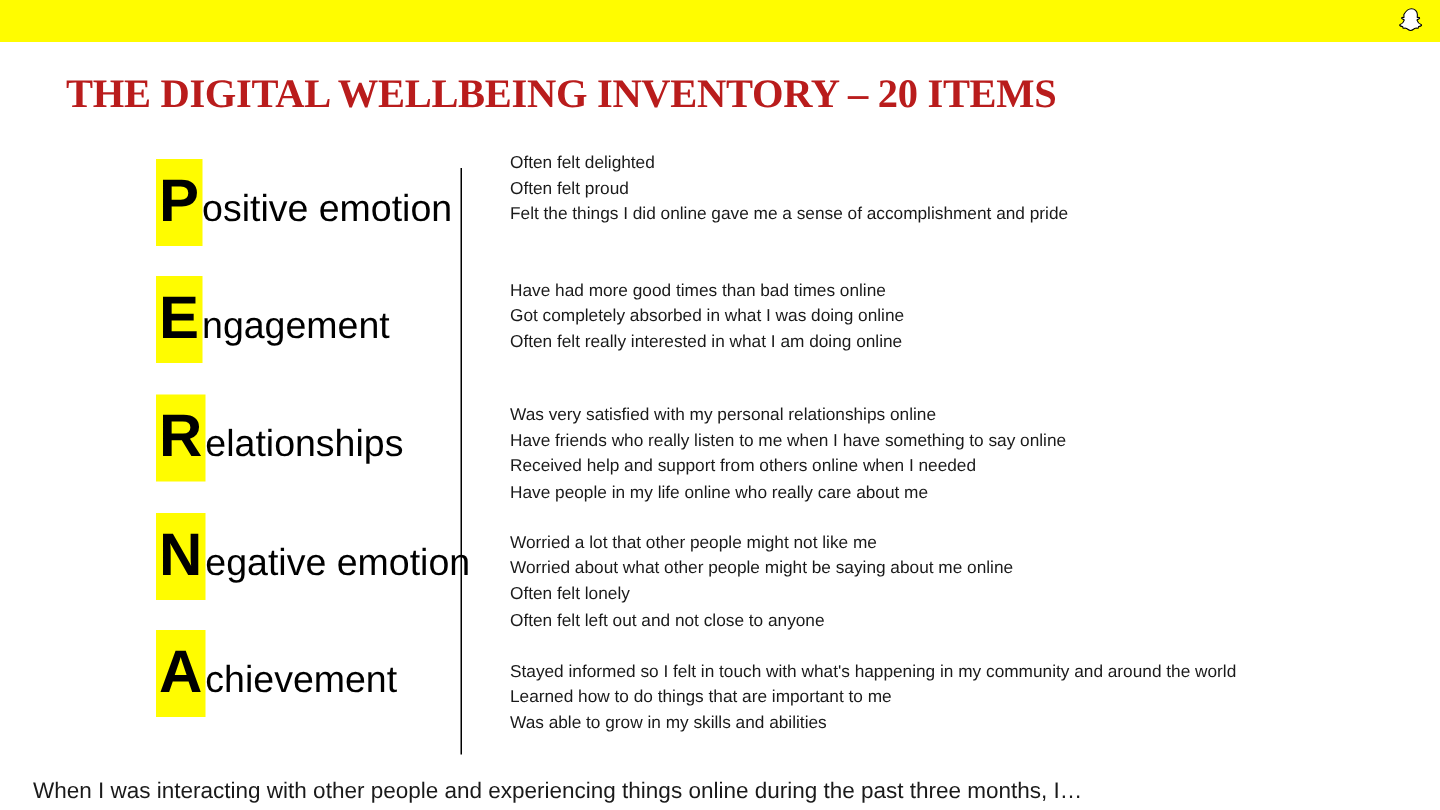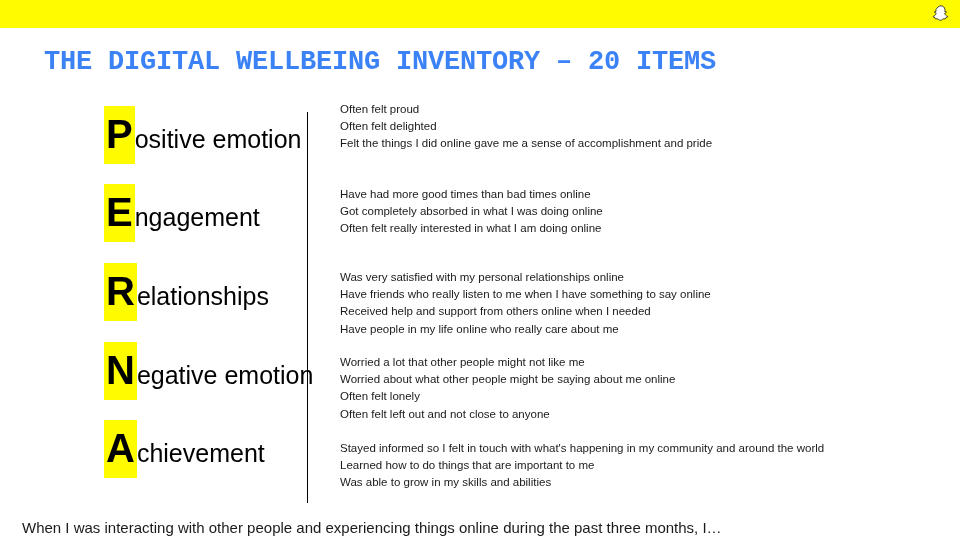--- a/index.html
+++ b/index.html
@@ -36,23 +36,23 @@
   }
 
   
   .slide-title {
     position: absolute;
     left: 44px;
     top: 47px;
     font-size: 27px;
     font-weight: bold;
     letter-spacing: -0.2px;
-    color: #3b82f6;
-    white-space: nowrap;
-    font-family: Liberation Mono, monospace;
+    color: #b91c1c;
+    white-space: nowrap;
+    font-family: Liberation Serif, serif;
   }
 
   
   .content {
     position: absolute;
     left: 0;
     top: 96px;
     width: 857px;
     height: 412px;
   }
@@ -175,22 +175,22 @@
 
     <div class="acronym-row acr-4">
       <span class="cap">A</span><span class="rest">chievement</span>
     </div>
 
   </div>
 
   <div class="items-col">
 
     <div class="item-group grp-0">
+      <div class="item-line">Often felt delighted</div>
       <div class="item-line">Often felt proud</div>
-      <div class="item-line">Often felt delighted</div>
       <div class="item-line">Felt the things I did online gave me a sense of accomplishment and pride</div>
     </div>
 
     <div class="item-group grp-1">
       <div class="item-line">Have had more good times than bad times online</div>
       <div class="item-line">Got completely absorbed in what I was doing online</div>
       <div class="item-line">Often felt really interested in what I am doing online</div>
     </div>
 
     <div class="item-group grp-2">

